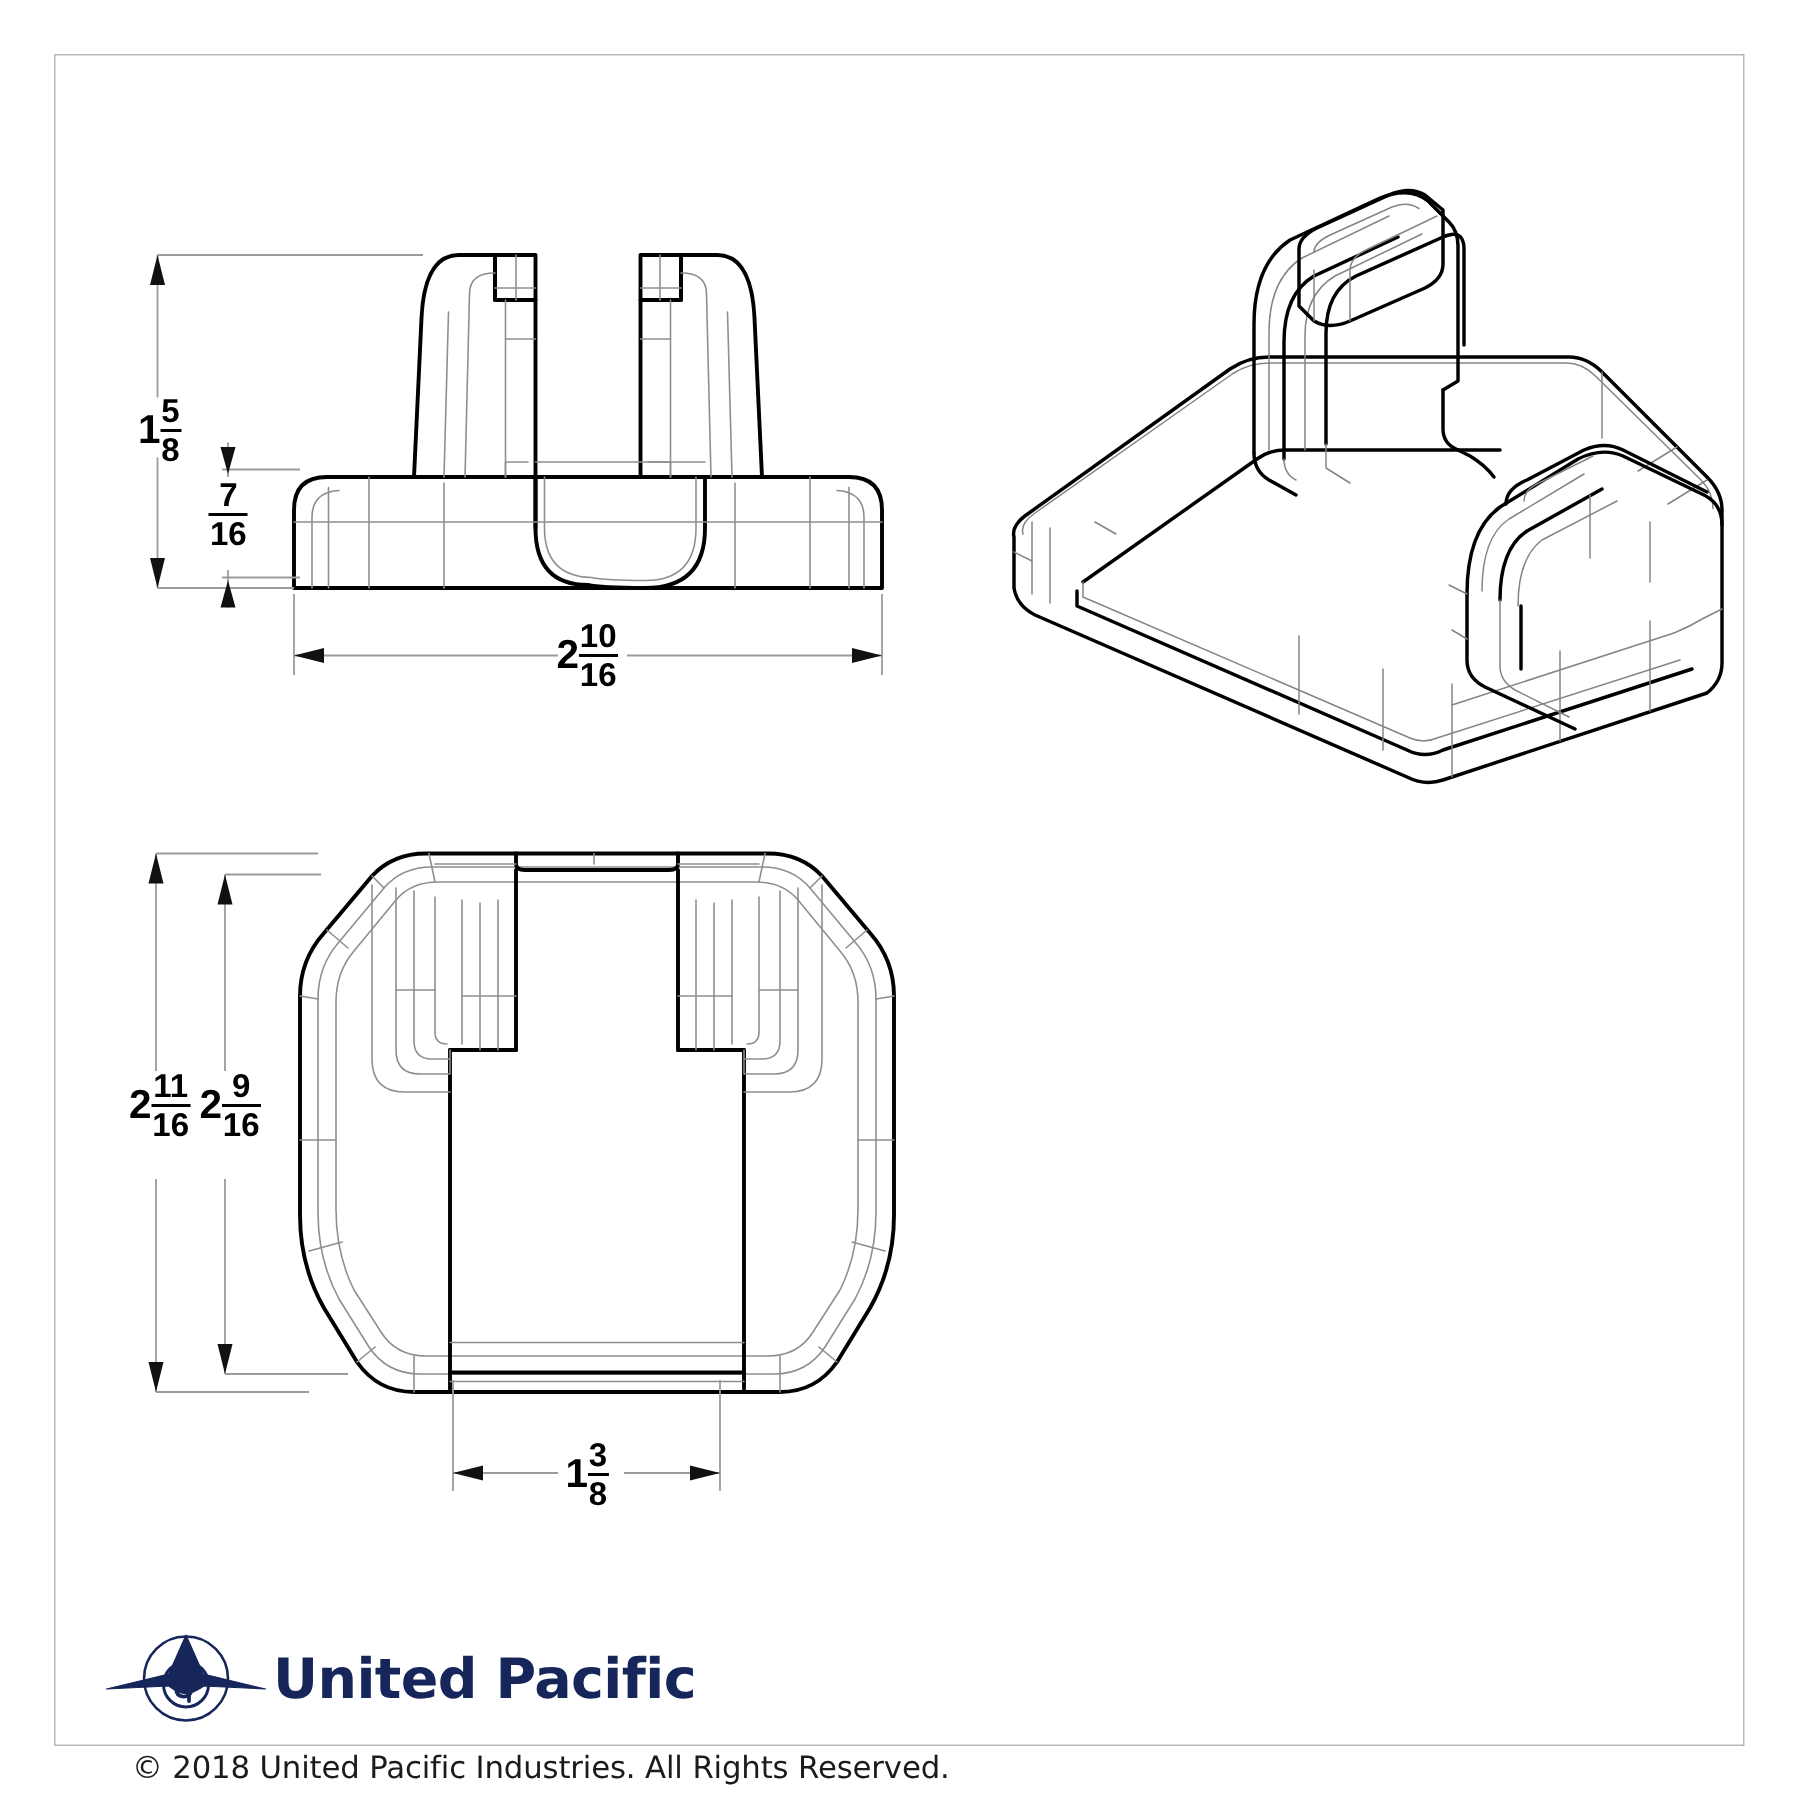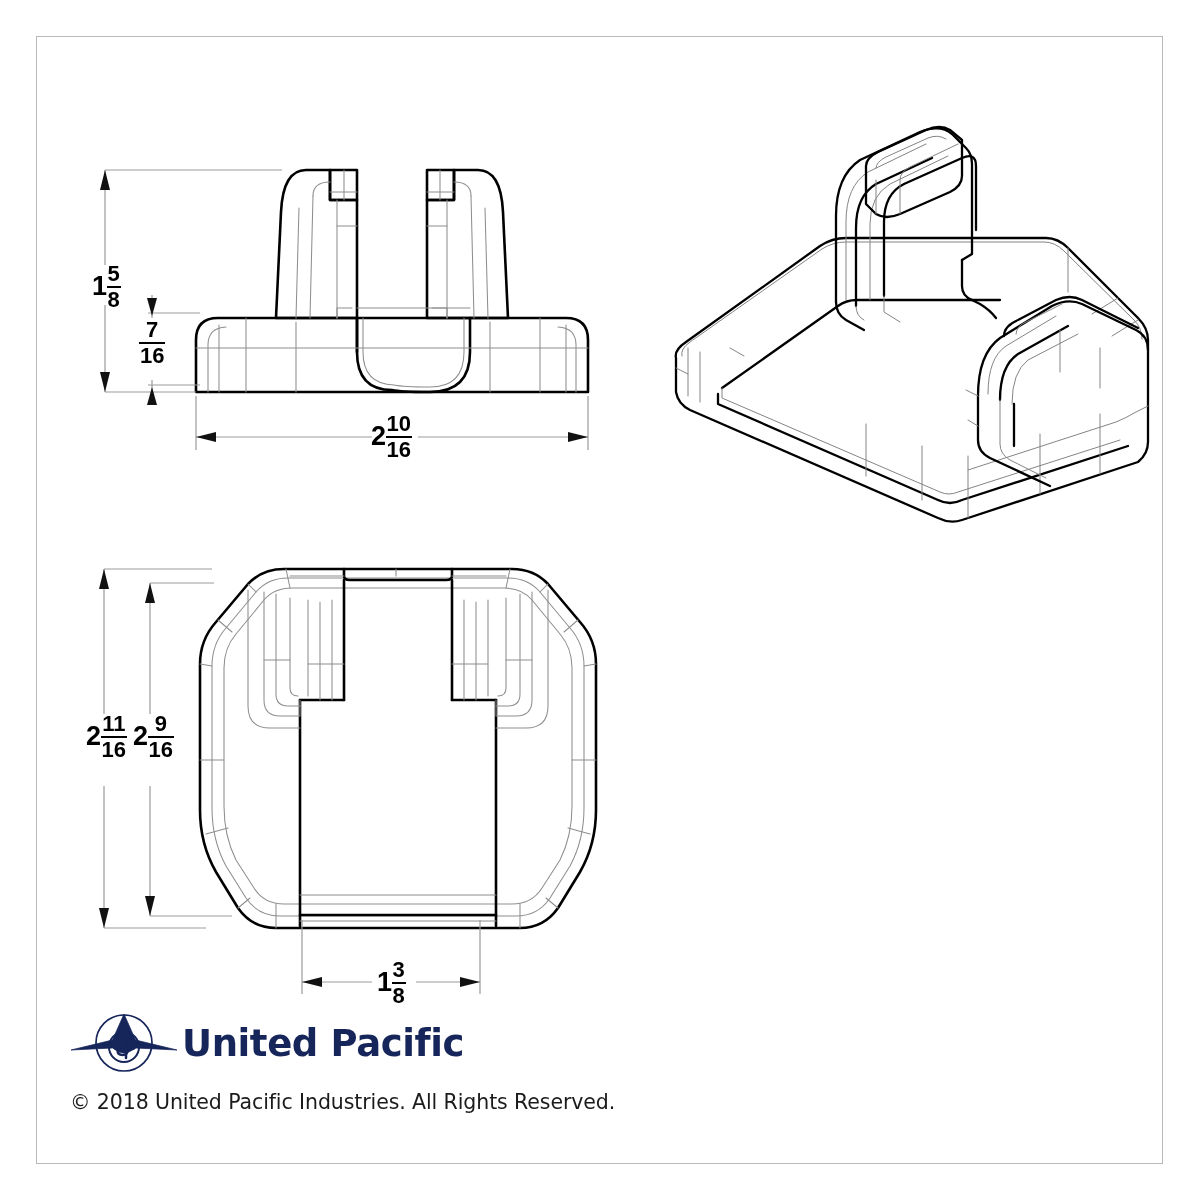--- a/index.html
+++ b/index.html
@@ -61,21 +61,21 @@
   }
   .frac .den {
     padding: 0 1px;
     border-top: 2.4px solid #000;
     margin-top: 1px;
   }
   
   #footer-block {
     position: absolute;
     left: 70px;
-    top: 1008px;
+    top: 1084px;
     width: 700px;
   }
   #logo-row {
     display: flex;
     align-items: center;
     height: 70px;
   }
   #logo-mark {
     width: 108px;
     height: 70px;
@@ -84,21 +84,21 @@
   #logo-wordmark {
     font-size: 37px;
     font-weight: 700;
     color: #16255a;
     letter-spacing: -0.4px;
     margin-left: 4px;
     font-family: "DejaVu Sans", sans-serif;
   }
   #copyright-line {
     margin-top: 12px;
-    margin-left: 0;
+    margin-left: 18px;
     font-size: 20.5px;
     color: #1b1b1b;
     font-family: "DejaVu Sans", sans-serif;
     letter-spacing: -0.1px;
   }
 </style>
 </head>
 <body>
 
 <div id="sheet">

